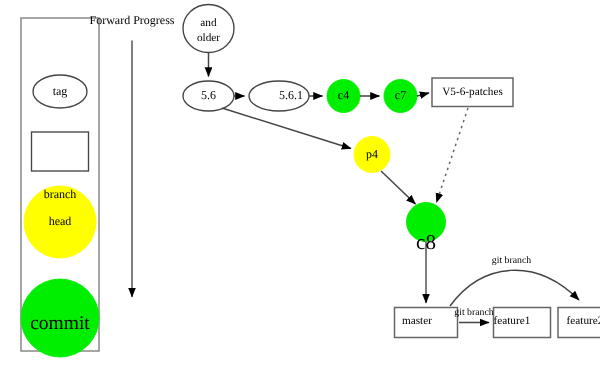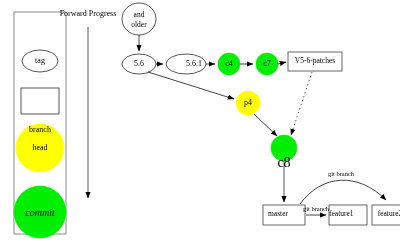--- a/index.html
+++ b/index.html
@@ -62,21 +62,21 @@
     <path d="M300,204 C322,174 358,172 386,200" fill="none" stroke="#444" stroke-width="1" marker-end="url(#ah)"></path>
   </svg>
 
 
   <div class="lbl" style="left:14px;top:57px;width:52px;font-size:8px;">tag</div>
 
   <div class="lbl" style="left:14px;top:92px;width:52px;font-size:8px;margin-top:34px;">branch</div>
 
   <div class="lbl" style="left:14px;top:144px;width:52px;font-size:8px;">head</div>
 
-  <div class="lbl" style="left:14px;top:208px;width:52px;font-size:10px;font-style:italic;">commit</div>
+  <div class="lbl" style="left:14px;top:208px;width:52px;font-size:13px;">commit</div>
 
   <div class="lbl" style="left:48px;top:10px;width:80px;font-size:8px;">Forward Progress</div>
 
   <div class="lbl" style="left:119px;top:11px;width:40px;font-size:7.5px;">and</div>
   <div class="lbl" style="left:119px;top:21px;width:40px;font-size:7.5px;">older</div>
 
   <div class="lbl" style="left:119px;top:60px;width:40px;font-size:8px;">5.6</div>
   <div class="lbl" style="left:166px;top:60px;width:56px;font-size:8px;">5.6.1</div>
   <div class="lbl" style="left:209px;top:60px;width:40px;font-size:8px;">c4</div>
   <div class="lbl" style="left:247px;top:60px;width:40px;font-size:8px;">c7</div>

